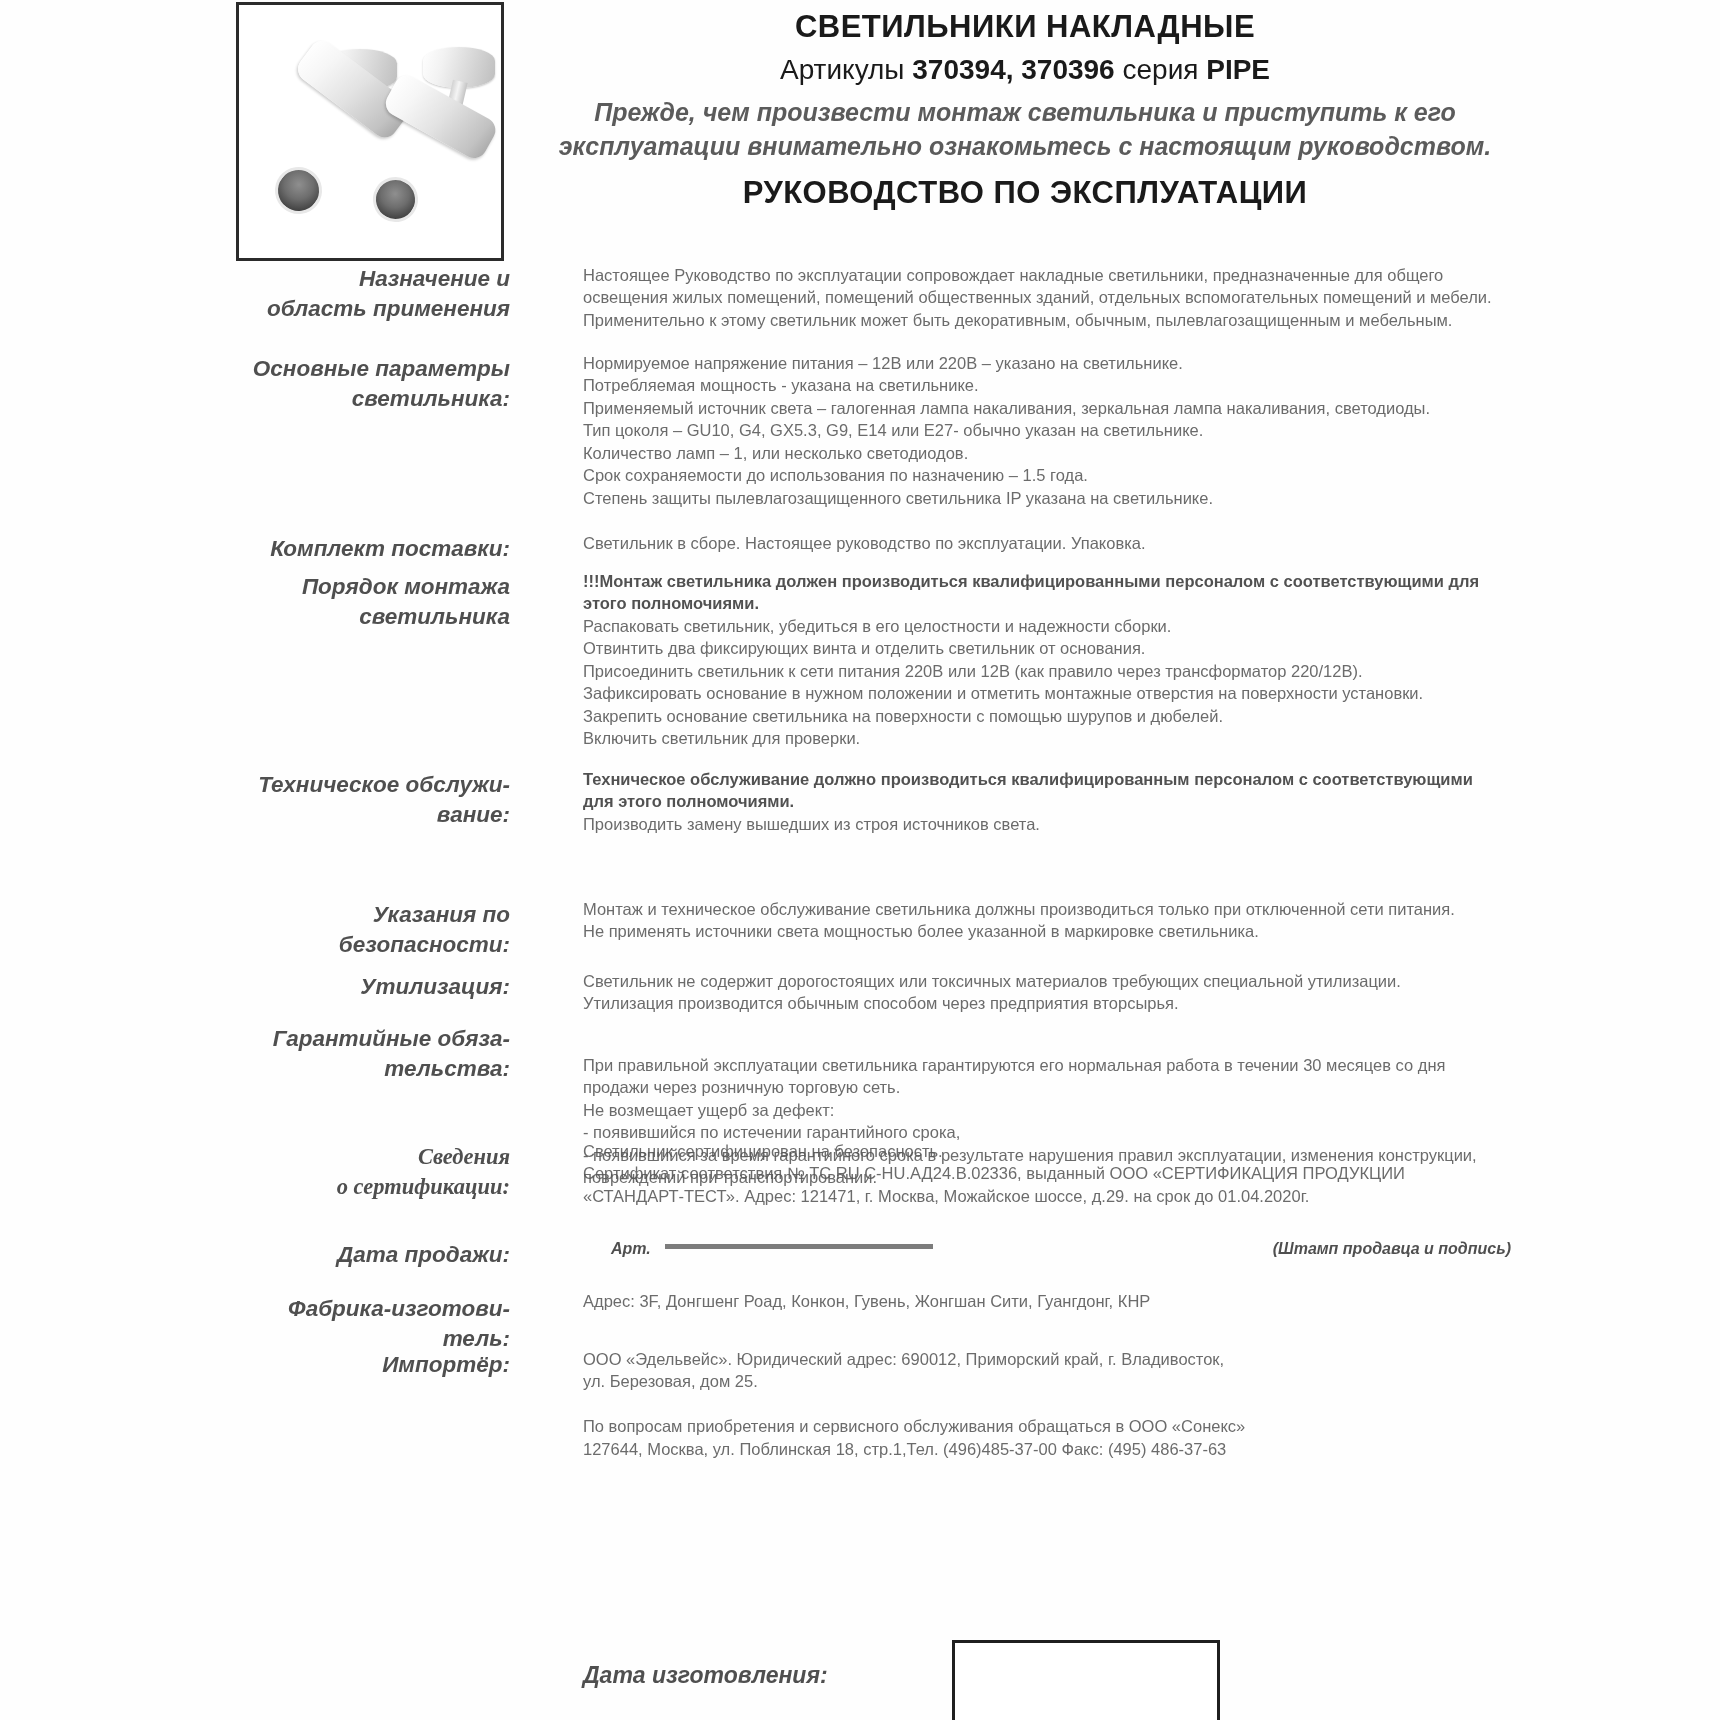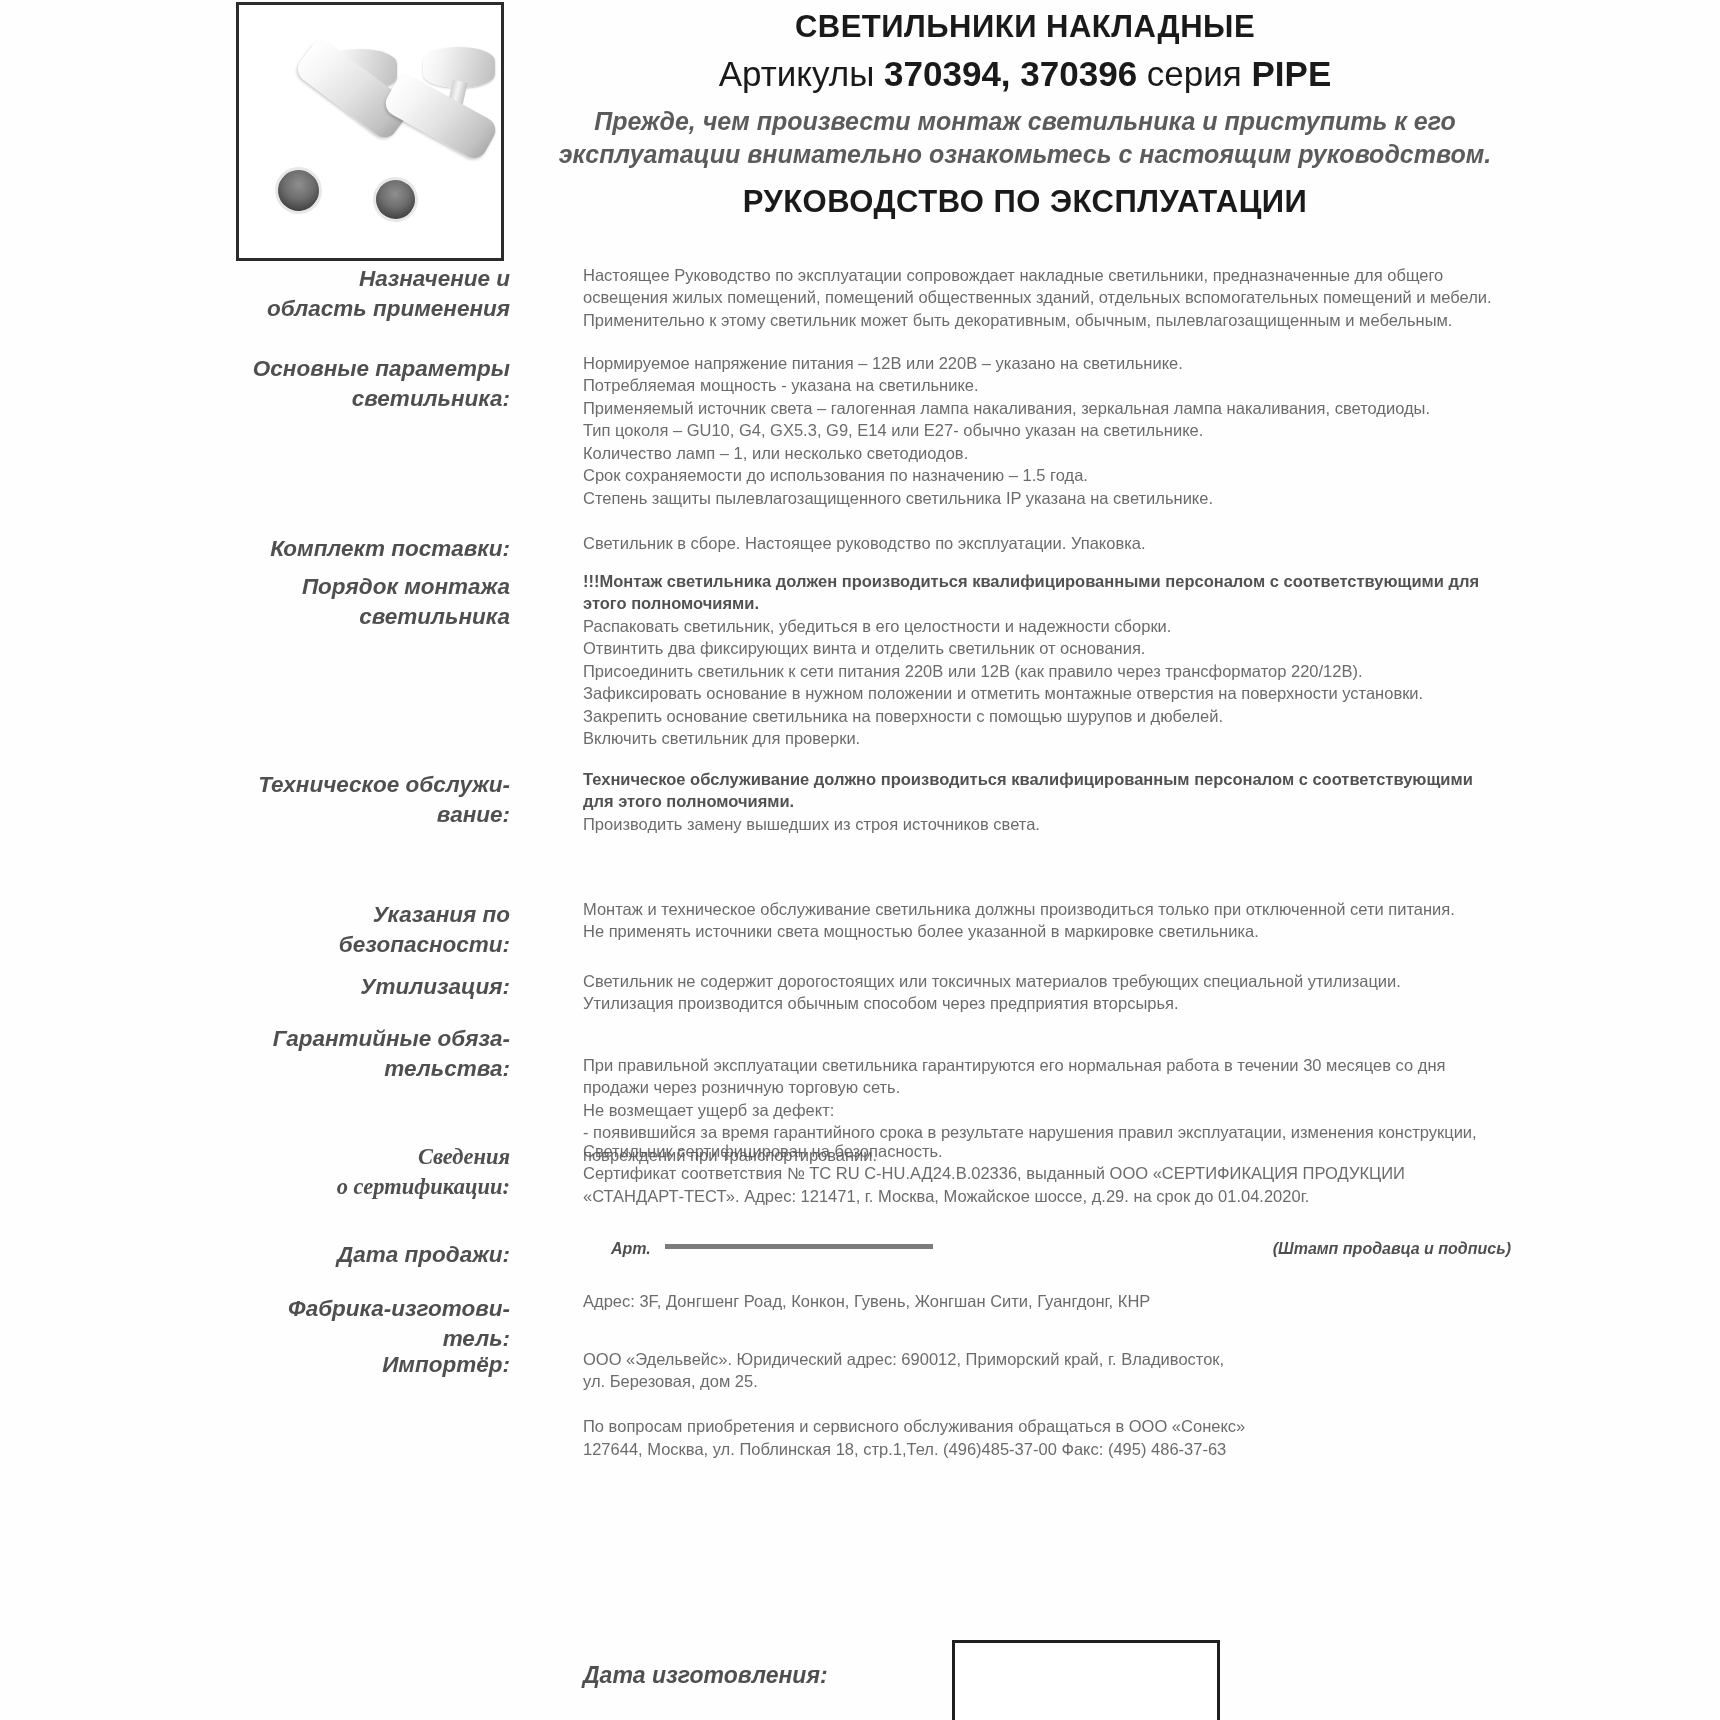--- a/index.html
+++ b/index.html
@@ -105,21 +105,21 @@
     text-align: center;
   }
   .h-title {
     font-size: 31px;
     font-weight: bold;
     letter-spacing: .5px;
     margin-top: 8px;
     line-height: 1.25;
   }
   .h-arts {
-    font-size: 35px;
+    font-size: 28px;
     margin-top: 5px;
     line-height: 1.25;
   }
   .h-arts b { font-weight: bold; }
   .h-intro {
     font-size: 25px;
     font-style: italic;
     font-weight: bold;
     line-height: 1.35;
     margin-top: 9px;
@@ -330,20 +330,21 @@
         </div>
       </div>
       <div class="row" style="height: 0px;">
         <div class="label-col scanned" style="top: 762px;">
           <div>Гарантийные обяза-</div>
           <div>тельства:</div>
         </div>
         <div class="content-col scanned-strong" style="top: 792px;">
           <p>При правильной эксплуатации светильника гарантируются его нормальная работа в течении 30 месяцев со дня продажи через розничную торговую сеть.</p>
           <p>Не возмещает ущерб за дефект:</p>
+          <p>- появившийся по истечении гарантийного срока,</p>
           <p>- появившийся за время гарантийного срока в результате нарушения правил эксплуатации, изменения конструкции, повреждений при транспортировании.</p>
         </div>
       </div>
       <div class="row" style="height: 0px;">
         <div class="label-col scanned" style="top: 880px; font-family: Liberation Serif, serif;">
           <div>Сведения</div>
           <div>о сертификации:</div>
         </div>
         <div class="content-col scanned-strong" style="top: 878px;">
           <p>Светильник сертифицирован на безопасность.</p>

